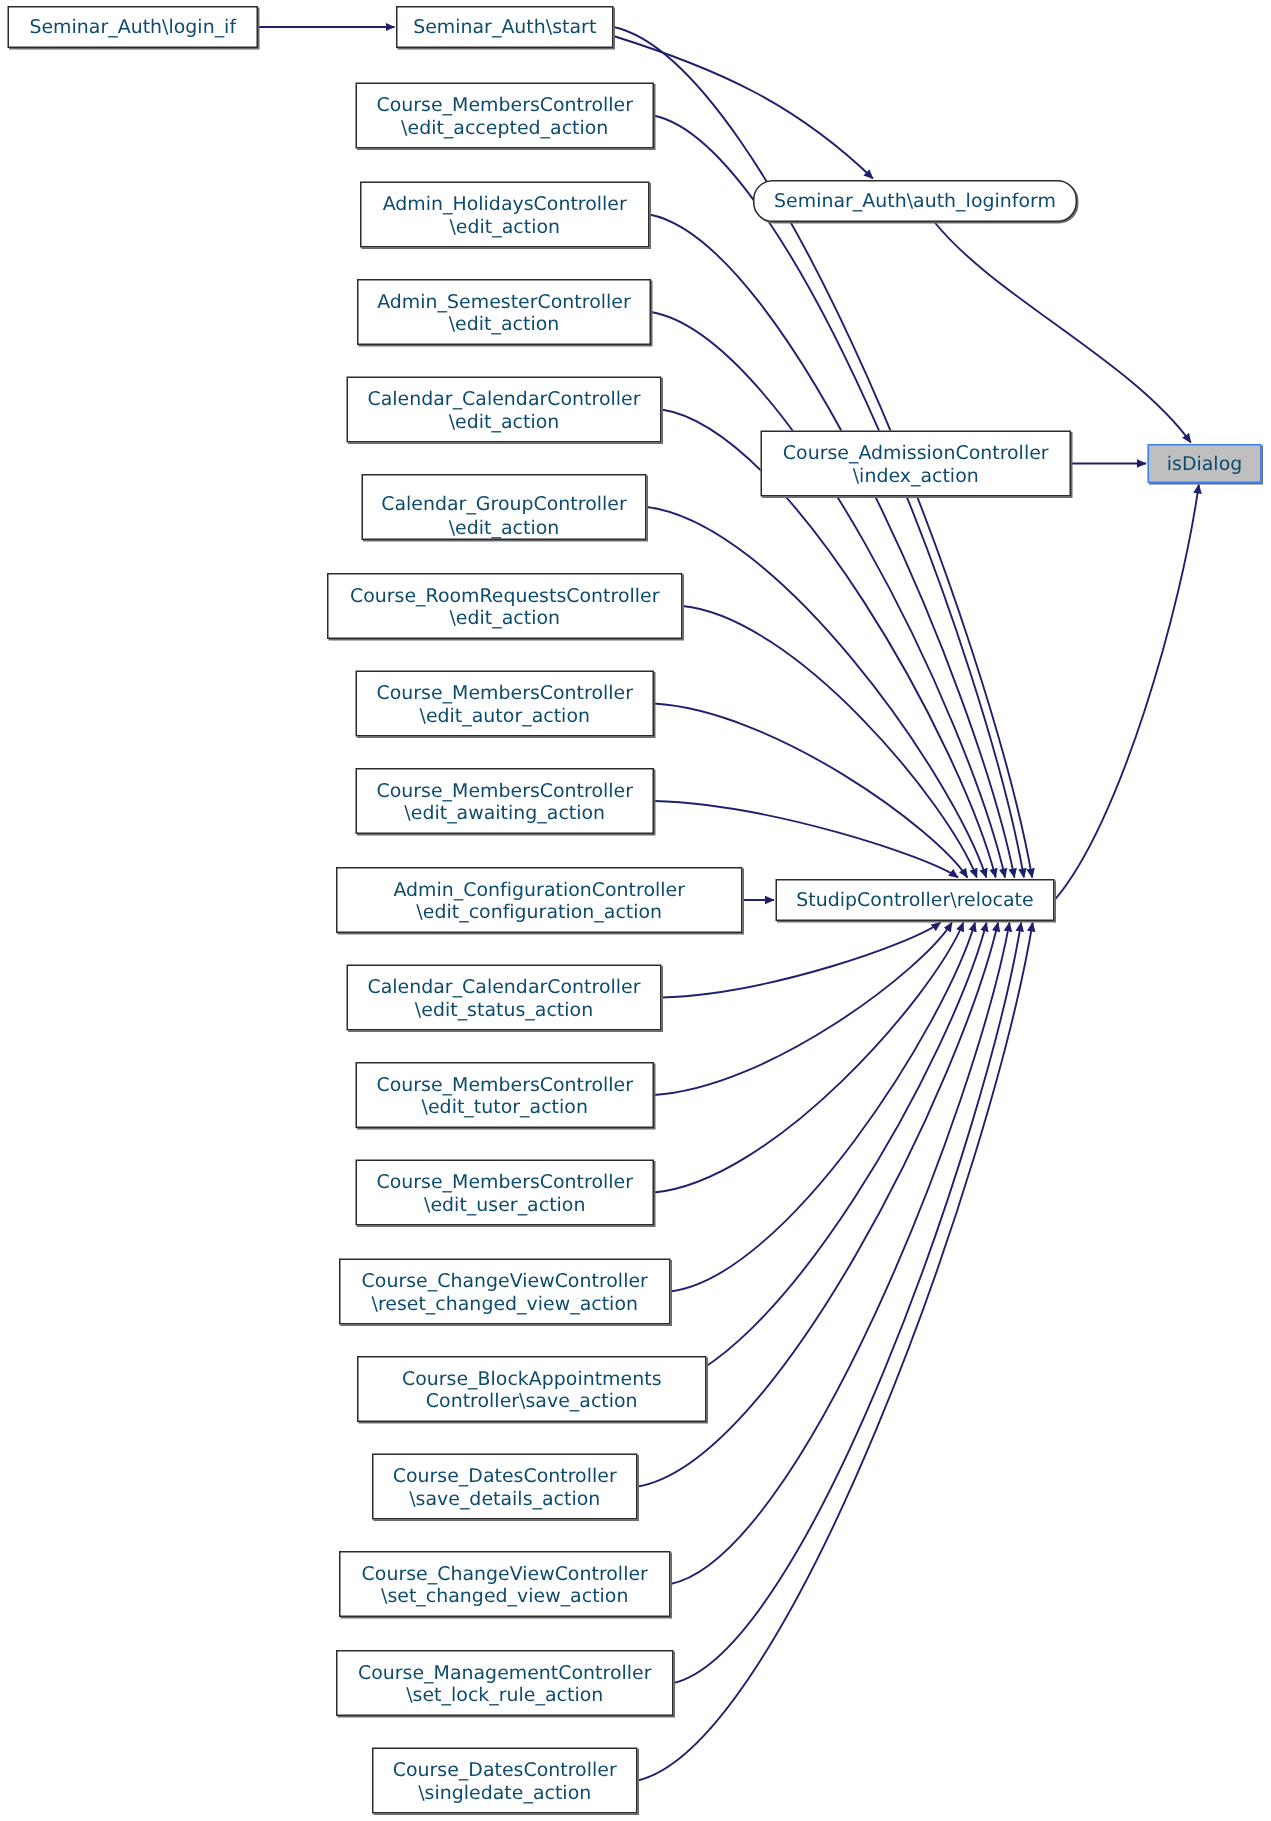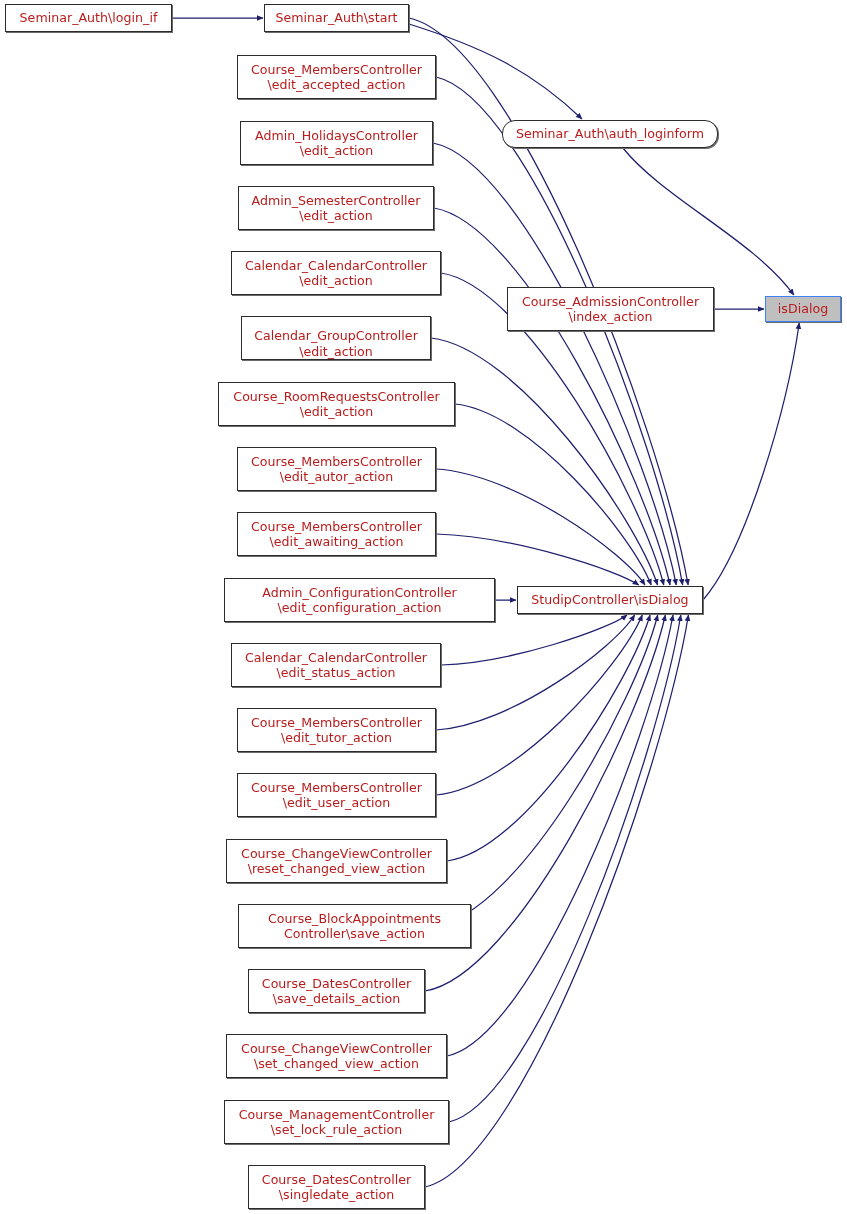--- a/index.html
+++ b/index.html
@@ -22,21 +22,21 @@
     top: 0;
     width: 847px;
     height: 1214px;
     pointer-events: none;
   }
   .node {
     position: absolute;
     box-sizing: border-box;
     border: 1px solid #2b2b2b;
     background: #ffffff;
-    color: #b91c1c;
+    color: #0c4a6e;
     font-size: 12.6px;
     line-height: 15.4px;
     text-align: center;
     display: flex;
     align-items: center;
     justify-content: center;
     white-space: pre;
     letter-spacing: 0.02px;
     box-shadow: 1px 1px 0 0 #6b6b6b;
   }
@@ -120,16 +120,16 @@
 \save_details_action</span></div>
       <div class="node" style="left: 226px; top: 1034px; width: 221px; height: 44px;"><span class="node-label">Course_ChangeViewController
 \set_changed_view_action</span></div>
       <div class="node" style="left: 224px; top: 1100px; width: 225px; height: 44px;"><span class="node-label">Course_ManagementController
 \set_lock_rule_action</span></div>
       <div class="node" style="left: 248px; top: 1165px; width: 177px; height: 44px;"><span class="node-label">Course_DatesController
 \singledate_action</span></div>
       <div class="node" style="left: 502px; top: 120px; width: 216px; height: 28px; border-radius: 13px;"><span class="node-label">Seminar_Auth\auth_loginform</span></div>
       <div class="node" style="left: 507px; top: 287px; width: 207px; height: 44px;"><span class="node-label">Course_AdmissionController
 \index_action</span></div>
-      <div class="node" style="left: 517px; top: 586px; width: 186px; height: 28px;"><span class="node-label">StudipController\isDialog</span></div>
+      <div class="node" style="left: 517px; top: 586px; width: 186px; height: 28px;"><span class="node-label">StudipController\relocate</span></div>
       <div class="node highlight" style="left: 765px; top: 296px; width: 76px; height: 26px;"><span class="node-label">isDialog</span></div>
     </div>
 </div>
 
 </body></html>

